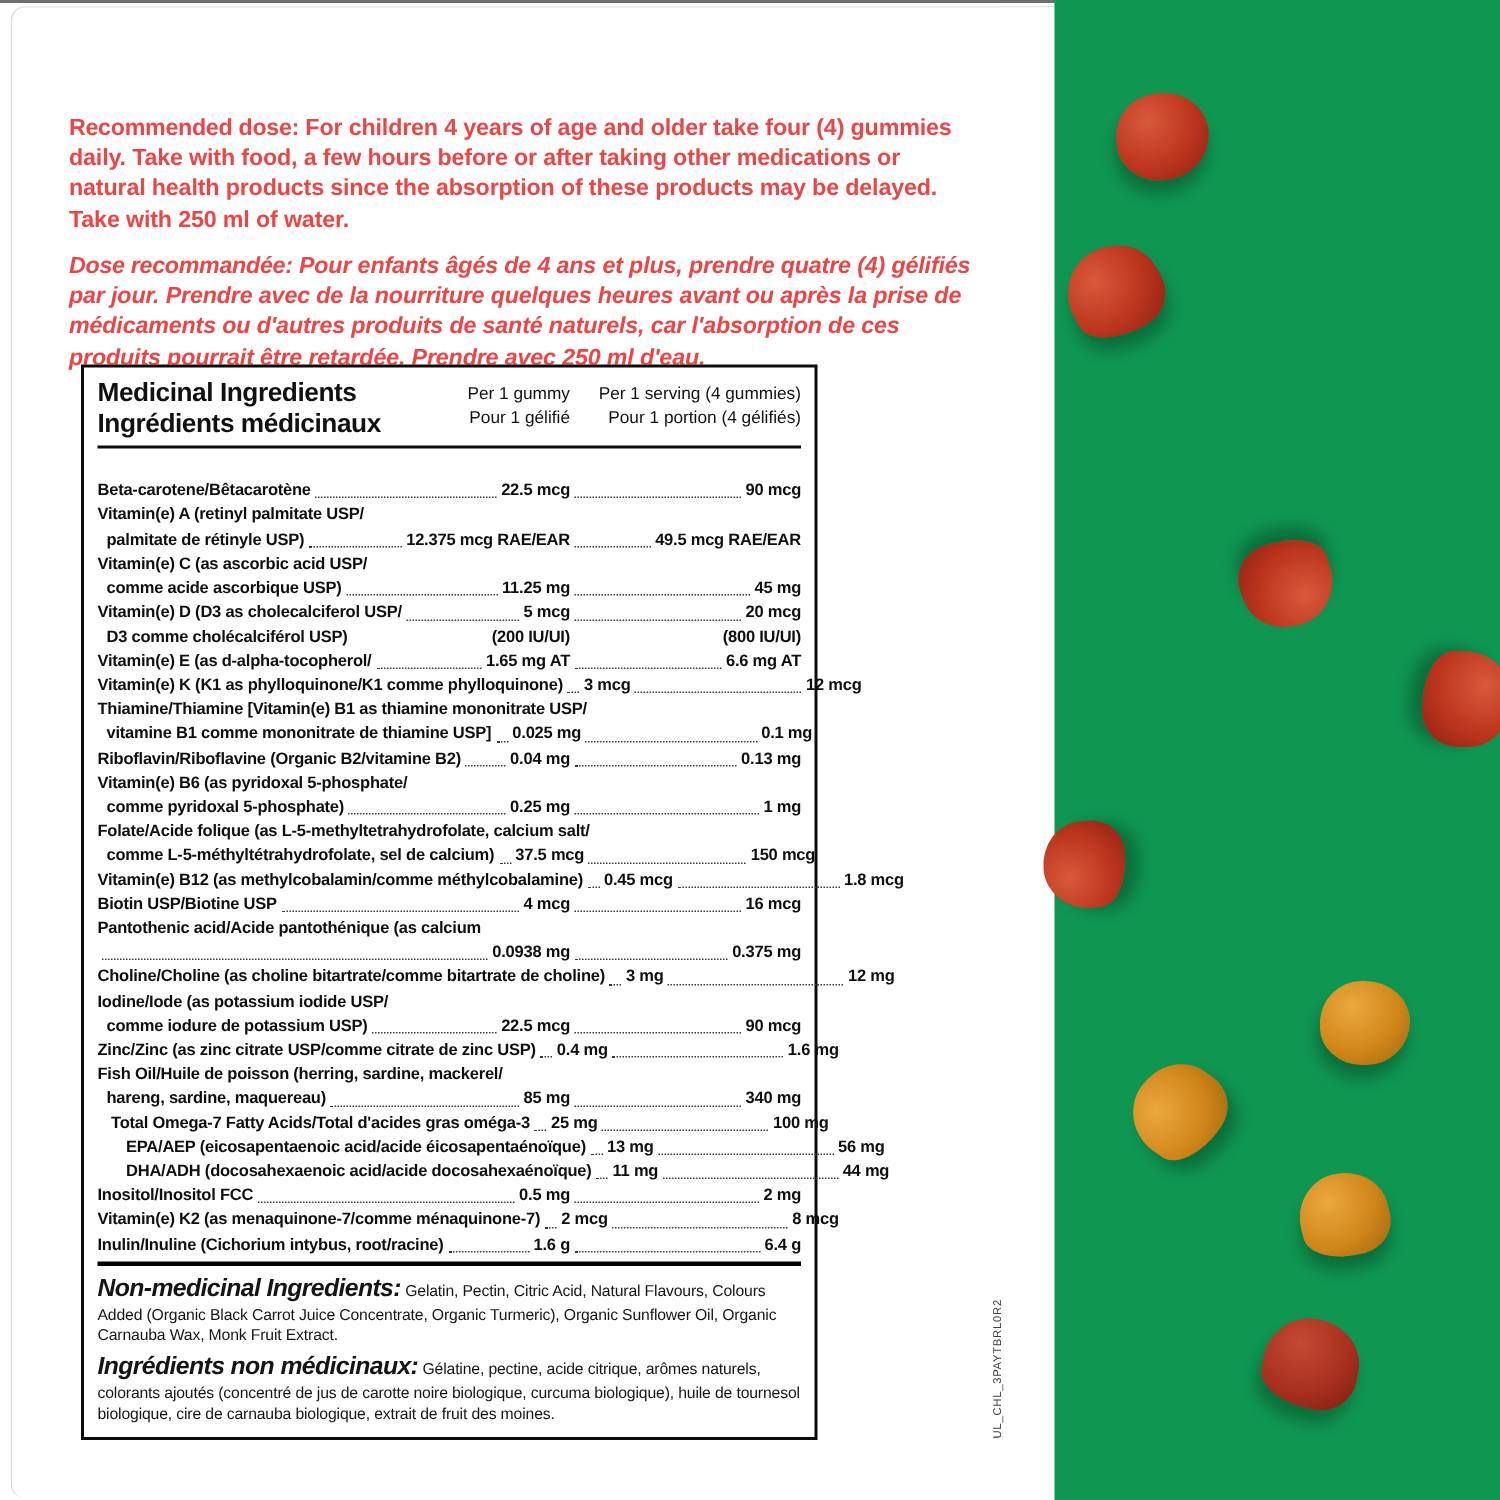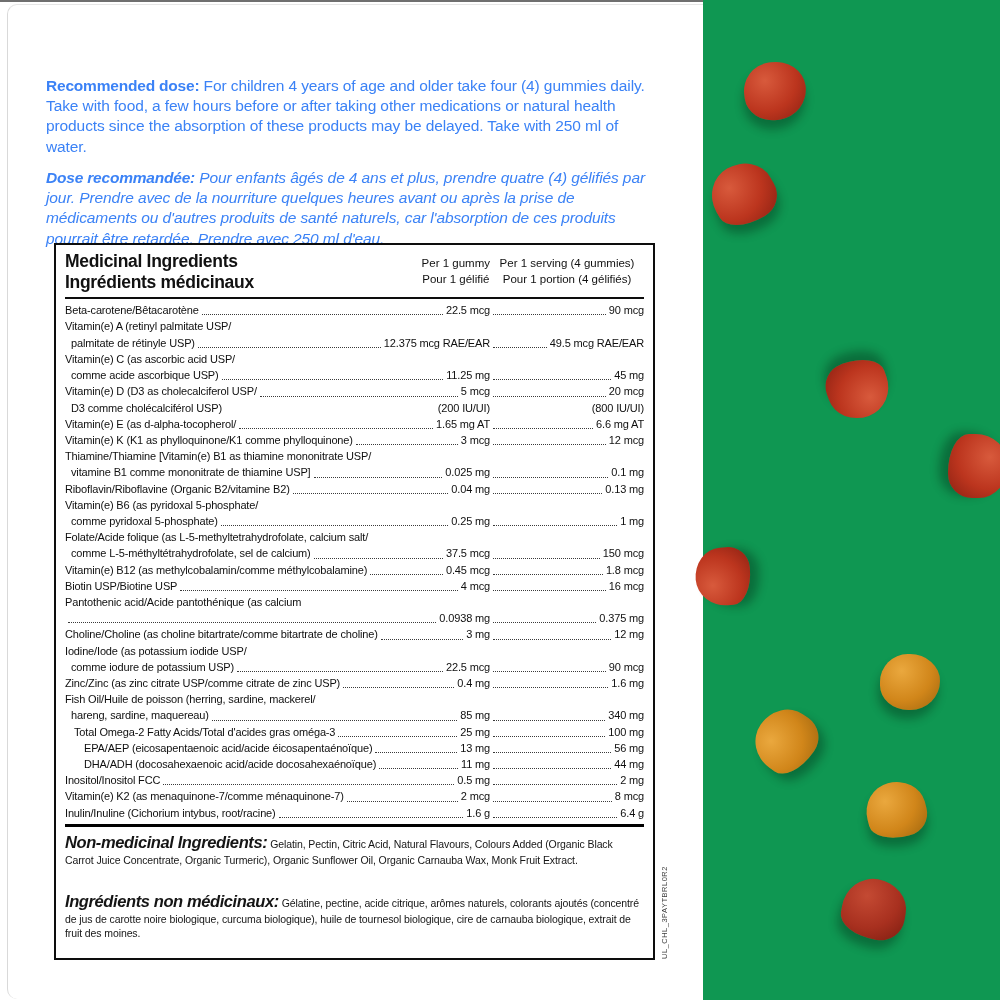--- a/index.html
+++ b/index.html
@@ -8,49 +8,49 @@
     font-family:"Liberation Sans", sans-serif;color:#111;overflow:hidden;
   }
   .frame-top{position:absolute;left:0;top:0;width:706px;height:2px;background:#6f6f6f;}
   .label-card{position:absolute;left:7px;top:4px;width:699px;height:994px;background:#fff;
     border-left:1px solid #d9d9d9;border-top:1px solid #e6e6e6;border-radius:10px 0 0 10px;}
   .photo{position:absolute;left:703px;top:0;width:297px;height:1000px;}
   .gummy{position:absolute;}
   .gummy.round{border-radius:48% 52% 51% 49% / 52% 50% 54% 46%;box-shadow:-2px 9px 10px rgba(0,25,12,.32);}
   .gummy.wedge{border-radius:58% 62% 45% 72% / 65% 58% 48% 42%;box-shadow:-2px 9px 10px rgba(0,25,12,.32);}
 
-  .dose{position:absolute;left:46px;width:608px;font-size:15.5px;line-height:1.32;letter-spacing:-0.1px;color:#3b82f6;}
+  .dose{position:absolute;left:46px;width:608px;font-size:15.5px;line-height:1.32;letter-spacing:-0.1px;color:#ef4444;font-weight:bold;}
   .dose-en{top:60px;}
   .dose-fr{top:152px;font-style:italic;}
   .dose b{letter-spacing:-0.2px;}
 
-  .ingbox{position:absolute;left:54px;top:243px;width:601px;height:717px;box-sizing:border-box;
+  .ingbox{position:absolute;left:54px;top:243px;width:491px;height:717px;box-sizing:border-box;
     border:2.5px solid #0d0d0d;background:#fff;padding:6px 9px 0 9px;}
   .ibhead{display:flex;align-items:center;border-bottom:2.5px solid #0d0d0d;padding-bottom:5px;}
   .ibtitle{flex:1;font-size:17.5px;font-weight:bold;line-height:1.18;letter-spacing:-0.3px;}
-  .ibcol{font-size:11.5px;line-height:1.35;text-align:center;white-space:nowrap;}
+  .ibcol{font-size:11.5px;line-height:1.35;text-align:right;white-space:nowrap;}
   .ibcol1{margin-right:0;}
   .ibcol2{width:154px;flex:0 0 154px;}
 
-  .rows{margin-top:3px;font-size:11px;line-height:16.2px;letter-spacing:-0.15px;color:#0f0f0f;}
+  .rows{margin-top:20px;font-size:11px;line-height:16.2px;letter-spacing:-0.15px;color:#0f0f0f;font-weight:bold;}
   .ln{display:flex;align-items:flex-end;}
   .nm{white-space:nowrap;}
   .cont{padding-left:6px;}
   .in1{padding-left:9px;}
   .in2{padding-left:19px;}
   .ld{flex:1;border-bottom:1.6px dotted #3a3a3a;margin:0 3px 3px 3px;min-width:8px;}
   .sp{flex:1;}
   .v1,.v2{white-space:nowrap;}
   .seg2{display:flex;width:154px;flex:0 0 154px;align-items:flex-end;}
   .seg2 .v2{margin-left:auto;}
 
   .nmrule{border-top:3.5px solid #000;margin-top:3px;}
   .nonmed{margin-top:5px;font-size:10.5px;line-height:1.32;letter-spacing:-0.1px;color:#151515;}
   .nonmed .nm-head{font-size:16.5px;font-weight:bold;letter-spacing:-0.4px;font-style:italic;}
-  .nonmed-fr{margin-top:24px;}
+  .nonmed-fr{margin-top:3px;}
 
   .side-code{position:absolute;left:660px;top:959px;transform:rotate(-90deg);transform-origin:0 0;
     font-size:7.5px;letter-spacing:0.5px;color:#3c3c3c;white-space:nowrap;}
 </style>
 </head>
 <body>
 
 <div class="frame-top"></div>
 <div class="label-card"></div>
 <div class="photo" style="background: rgb(15, 151, 82);"></div>
@@ -255,21 +255,21 @@
       <div class="ln">
         <span class="nm cont">hareng, sardine, maquereau)</span>
         <span class="ld"></span>
         <span class="v1">85 mg</span>
         <span class="seg2">
           <span class="ld"></span>
           <span class="v2">340 mg</span>
         </span>
       </div>
       <div class="ln">
-        <span class="nm in1">Total Omega-2 Fatty Acids/Total d'acides gras oméga-3</span>
+        <span class="nm in1">Total Omega-7 Fatty Acids/Total d'acides gras oméga-3</span>
         <span class="ld"></span>
         <span class="v1">25 mg</span>
         <span class="seg2">
           <span class="ld"></span>
           <span class="v2">100 mg</span>
         </span>
       </div>
       <div class="ln">
         <span class="nm in2">EPA/AEP (eicosapentaenoic acid/acide éicosapentaénoïque)</span>
         <span class="ld"></span>

